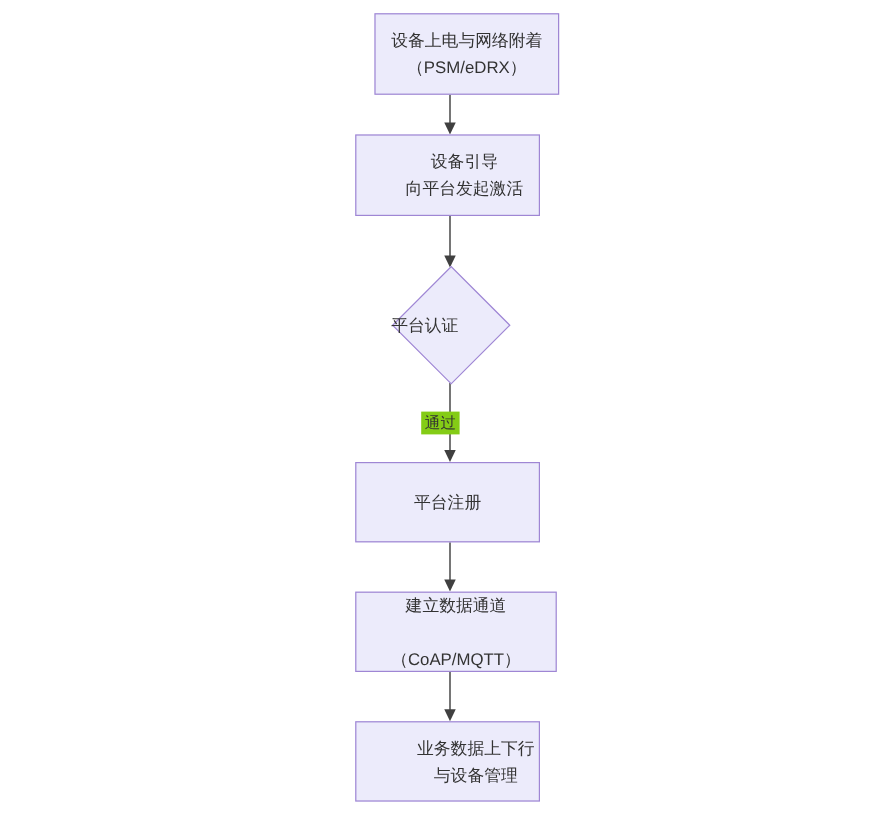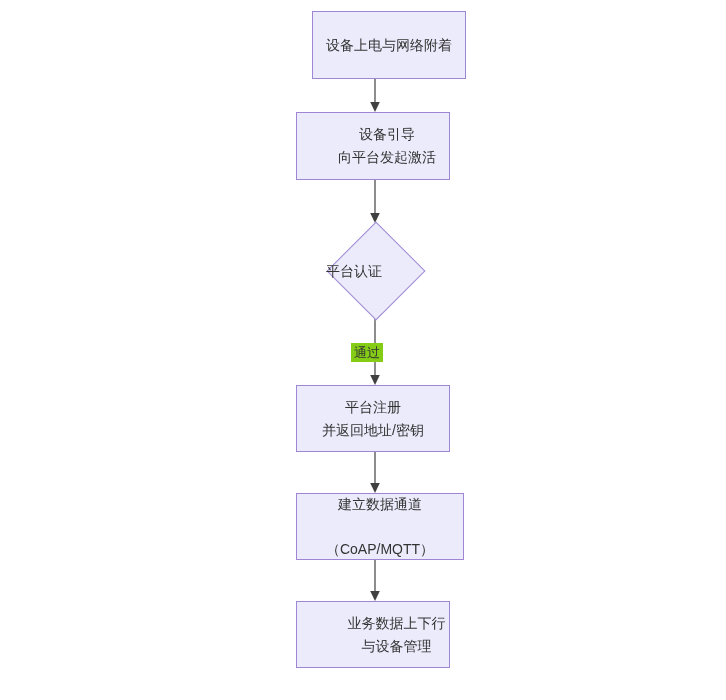--- a/index.html
+++ b/index.html
@@ -108,35 +108,35 @@
     <polygon points="17,42 12.2,32 21.8,32" fill="#404040"></polygon>
   </svg>
 
   <svg class="connector" style="left:358px; top:559px; width:34px; height:44px;" viewBox="0 0 34 44">
     <line x1="17" y1="0" x2="17" y2="35" stroke="#404040" stroke-width="1.2"></line>
     <polygon points="17,42 12.2,32 21.8,32" fill="#404040"></polygon>
   </svg>
 
   <div class="node" style="left:296px; top:11px; width:154px; height:68px;margin-left:16px;">
     <span class="line">设备上电与网络附着</span>
+    <span class="line">（PSM/eDRX）</span>
   </div>
 
   <div class="node" style="left:296px; top:112px; width:154px; height:68px;padding-left:28px;">
     <span class="line">设备引导</span>
     <span class="line">向平台发起激活</span>
   </div>
 
   <div class="node-diamond" style="left:326px; top:221px; width:100px; height:100px;">
     <div class="diamond-shape"></div>
     <div class="diamond-label">平台认证</div>
   </div>
 
   <div class="node" style="left:296px; top:385px; width:154px; height:67px;">
     <span class="line">平台注册</span>
-    <span class="line">并返回地址/密钥</span>
   </div>
 
   <div class="node" style="left:296px; top:493px; width:168px; height:67px;gap:22px;">
     <span class="line">建立数据通道</span>
     <span class="line">（CoAP/MQTT）</span>
   </div>
 
   <div class="node" style="left:296px; top:601px; width:154px; height:67px;padding-left:47px;">
     <span class="line">业务数据上下行</span>
     <span class="line">与设备管理</span>

